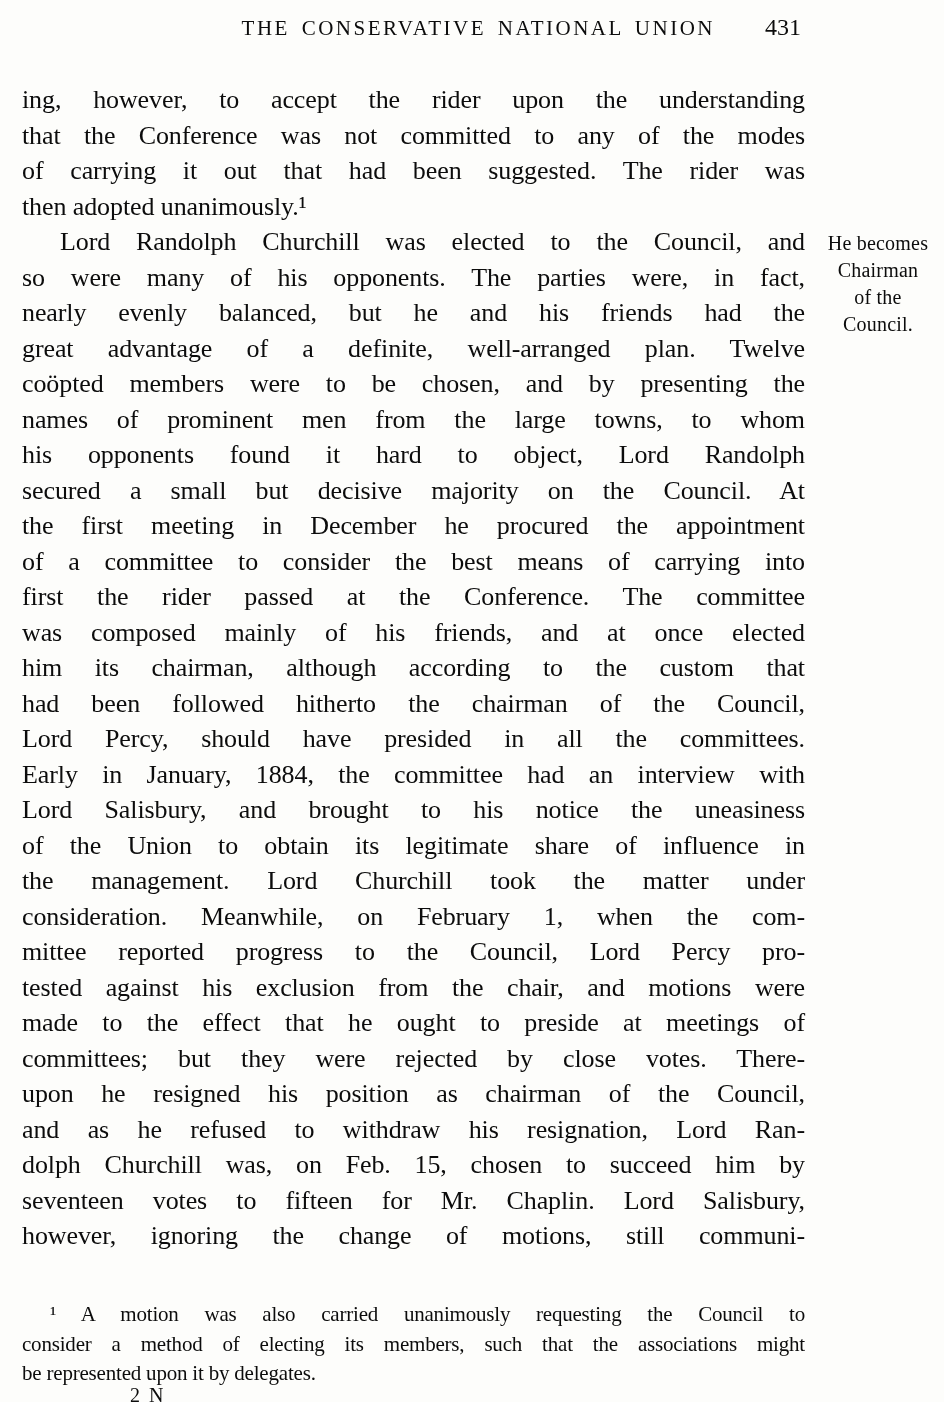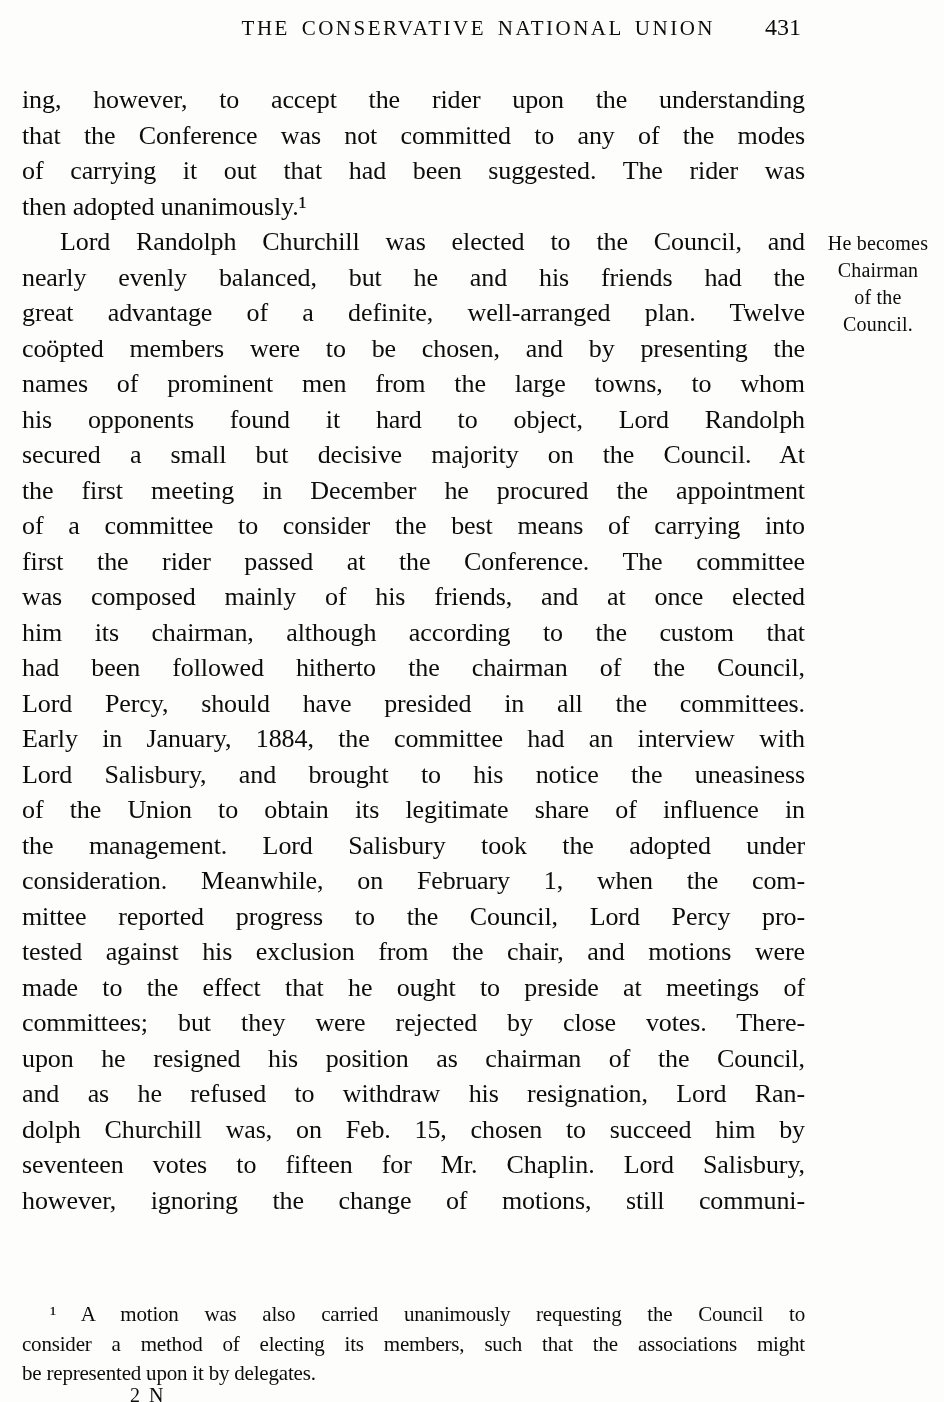--- a/index.html
+++ b/index.html
@@ -112,37 +112,38 @@
 
   <main class="text-block">
       <div class="para">
         <div class="line">ing, however, to accept the rider upon the understanding</div>
         <div class="line">that the Conference was not committed to any of the modes</div>
         <div class="line">of carrying it out that had been suggested. The rider was</div>
         <div class="line loose">then adopted unanimously.¹</div>
       </div>
       <div class="para indent">
         <div class="line">Lord Randolph Churchill was elected to the Council, and</div>
+        <div class="line">so were many of his opponents. The parties were, in fact,</div>
         <div class="line">nearly evenly balanced, but he and his friends had the</div>
         <div class="line">great advantage of a definite, well-arranged plan. Twelve</div>
         <div class="line">coöpted members were to be chosen, and by presenting the</div>
         <div class="line">names of prominent men from the large towns, to whom</div>
         <div class="line">his opponents found it hard to object, Lord Randolph</div>
         <div class="line">secured a small but decisive majority on the Council. At</div>
         <div class="line">the first meeting in December he procured the appointment</div>
         <div class="line">of a committee to consider the best means of carrying into</div>
         <div class="line">first the rider passed at the Conference. The committee</div>
         <div class="line">was composed mainly of his friends, and at once elected</div>
         <div class="line">him its chairman, although according to the custom that</div>
         <div class="line">had been followed hitherto the chairman of the Council,</div>
         <div class="line">Lord Percy, should have presided in all the committees.</div>
         <div class="line">Early in January, 1884, the committee had an interview with</div>
         <div class="line">Lord Salisbury, and brought to his notice the uneasiness</div>
         <div class="line">of the Union to obtain its legitimate share of influence in</div>
-        <div class="line">the management. Lord Salisbury took the adopted under</div>
+        <div class="line">the management. Lord Churchill took the matter under</div>
         <div class="line">consideration. Meanwhile, on February 1, when the com-</div>
         <div class="line">mittee reported progress to the Council, Lord Percy pro-</div>
         <div class="line">tested against his exclusion from the chair, and motions were</div>
         <div class="line">made to the effect that he ought to preside at meetings of</div>
         <div class="line">committees; but they were rejected by close votes. There-</div>
         <div class="line">upon he resigned his position as chairman of the Council,</div>
         <div class="line">and as he refused to withdraw his resignation, Lord Ran-</div>
         <div class="line">dolph Churchill was, on Feb. 15, chosen to succeed him by</div>
         <div class="line">seventeen votes to fifteen for Mr. Chaplin. Lord Salisbury,</div>
         <div class="line">however, ignoring the change of motions, still communi-</div>

